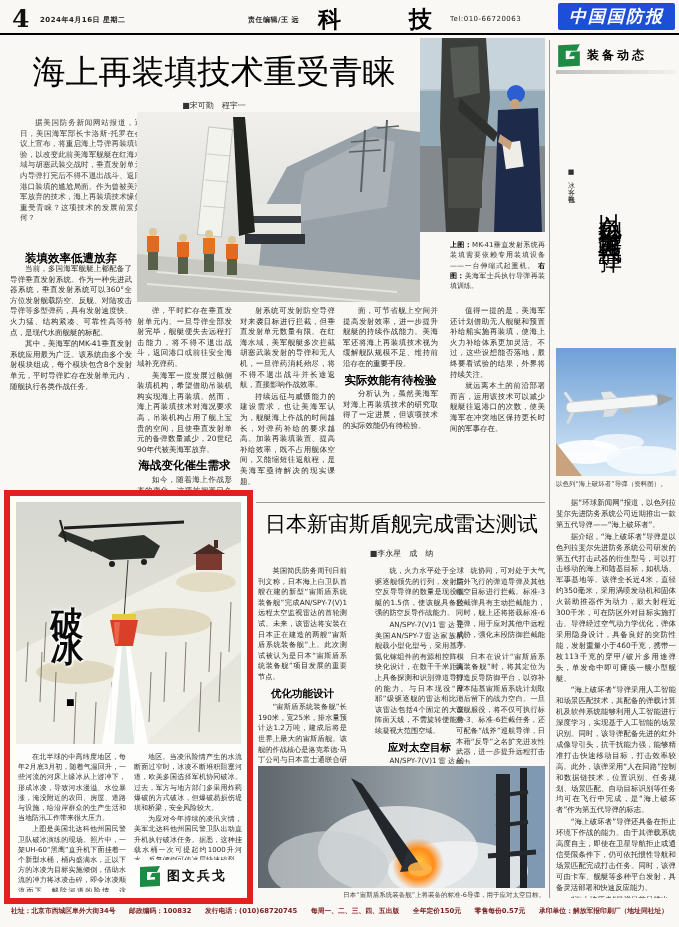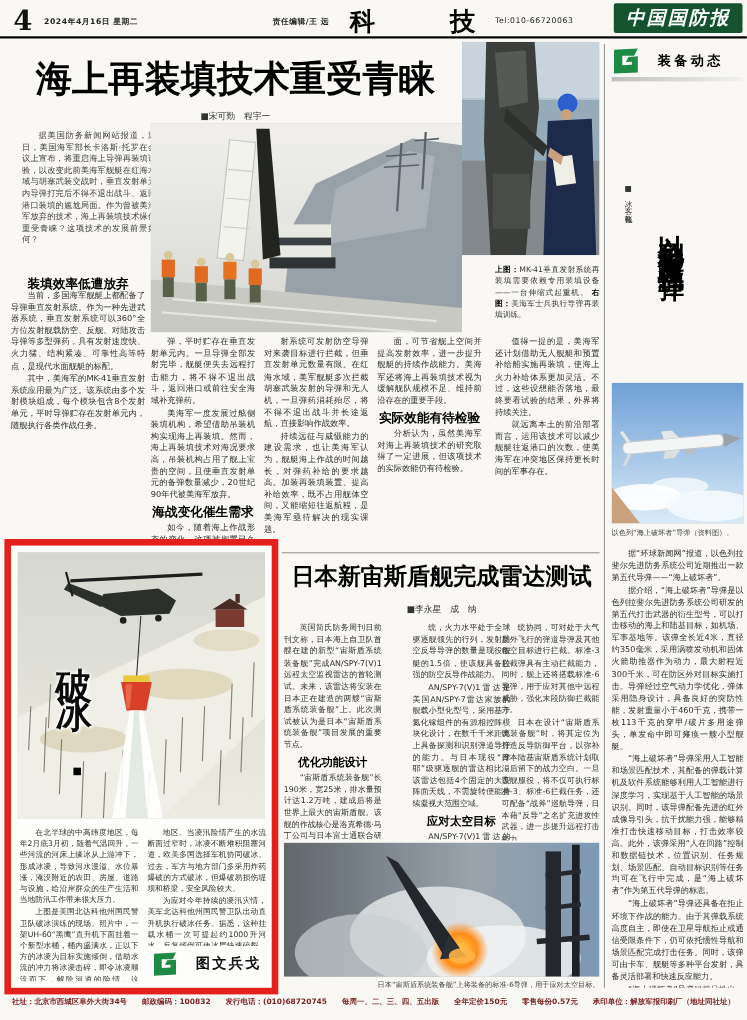--- a/index.html
+++ b/index.html
@@ -3,39 +3,39 @@
 <meta charset="utf-8">
 <style>
   html,body{margin:0;padding:0;}
   body{width:679px;height:927px;background:#f9f8f4;font-family:"DejaVu Sans",sans-serif;position:relative;overflow:hidden;color:#222;}
   .abs{position:absolute;}
   
   .pagenum{font-family:"DejaVu Serif",serif;font-size:25px;font-weight:bold;color:#111;}
   .hsmall{font-size:7px;font-weight:bold;color:#222;letter-spacing:.5px;}
   .section-title{font-size:23px;font-weight:900;letter-spacing:30px;color:#000;white-space:nowrap;}
   .rule{background:#000;}
-  .masthead{background:#14532d;color:#fff;display:flex;align-items:center;justify-content:center;
+  .masthead{background:#1d4ed8;color:#fff;display:flex;align-items:center;justify-content:center;
     font-size:17px;font-weight:900;font-style:italic;letter-spacing:2px;border-radius:2px;font-family:Liberation Mono, monospace;}
   
   .col{font-size:7.5px;line-height:10.6px;text-align:justify;color:#2e2e2e;overflow:hidden;}
   .col p{margin:0 0 1px;text-indent:2em;}
   .sub{font-size:11.5px;font-weight:900;text-align:center;color:#000;margin:5px 0 4px;}
   .intro{font-family:"DejaVu Serif",serif;color:#3c3c3c;}
-  .headline{font-weight:700;color:#000;text-align:center;white-space:nowrap;}
+  .headline{font-weight:400;color:#000;text-align:center;white-space:nowrap;}
   .byline{font-size:8px;color:#333;text-align:center;}
   .caption{font-size:7px;line-height:10.3px;color:#333;text-align:justify;}
   .caption b{color:#000;}
   .vert{writing-mode:vertical-rl;text-orientation:upright;}
   .divider{background:#9a9a96;}
   .footer{font-size:6.8px;color:#7a1f1f;font-weight:bold;text-align:center;white-space:nowrap;}
   .redbox{border:6px solid #e3201b;background:#fdfdfb;box-sizing:border-box;}
   .ice-title{writing-mode:vertical-rl;text-orientation:upright;font-size:33px;font-weight:900;color:#0a0a0a;
     letter-spacing:26px;text-shadow:0 0 3px #fff,0 0 5px #fff,1px 1px 2px #fff;}
   .gmark svg{display:block;}
-  .logo-row{display:flex;align-items:center;gap:16px;}
+  .logo-row{display:flex;align-items:center;gap:5px;}
   .logo-text{font-size:13px;font-weight:900;color:#111;letter-spacing:2px;}
   .box-label{font-size:12px;font-weight:900;color:#000;letter-spacing:3px;}
   .grad-bar{height:4px;background:linear-gradient(to right,#bfbfbb,#f1f1ed);}
   .photo{overflow:hidden;background:#d8d8d4;}
   .jp-caption{font-size:6.5px;color:#444;text-align:right;}
 </style>
 </head>
 <body>
 
 <div class="abs pagenum" style="left:12px;top:4px;">4</div>

